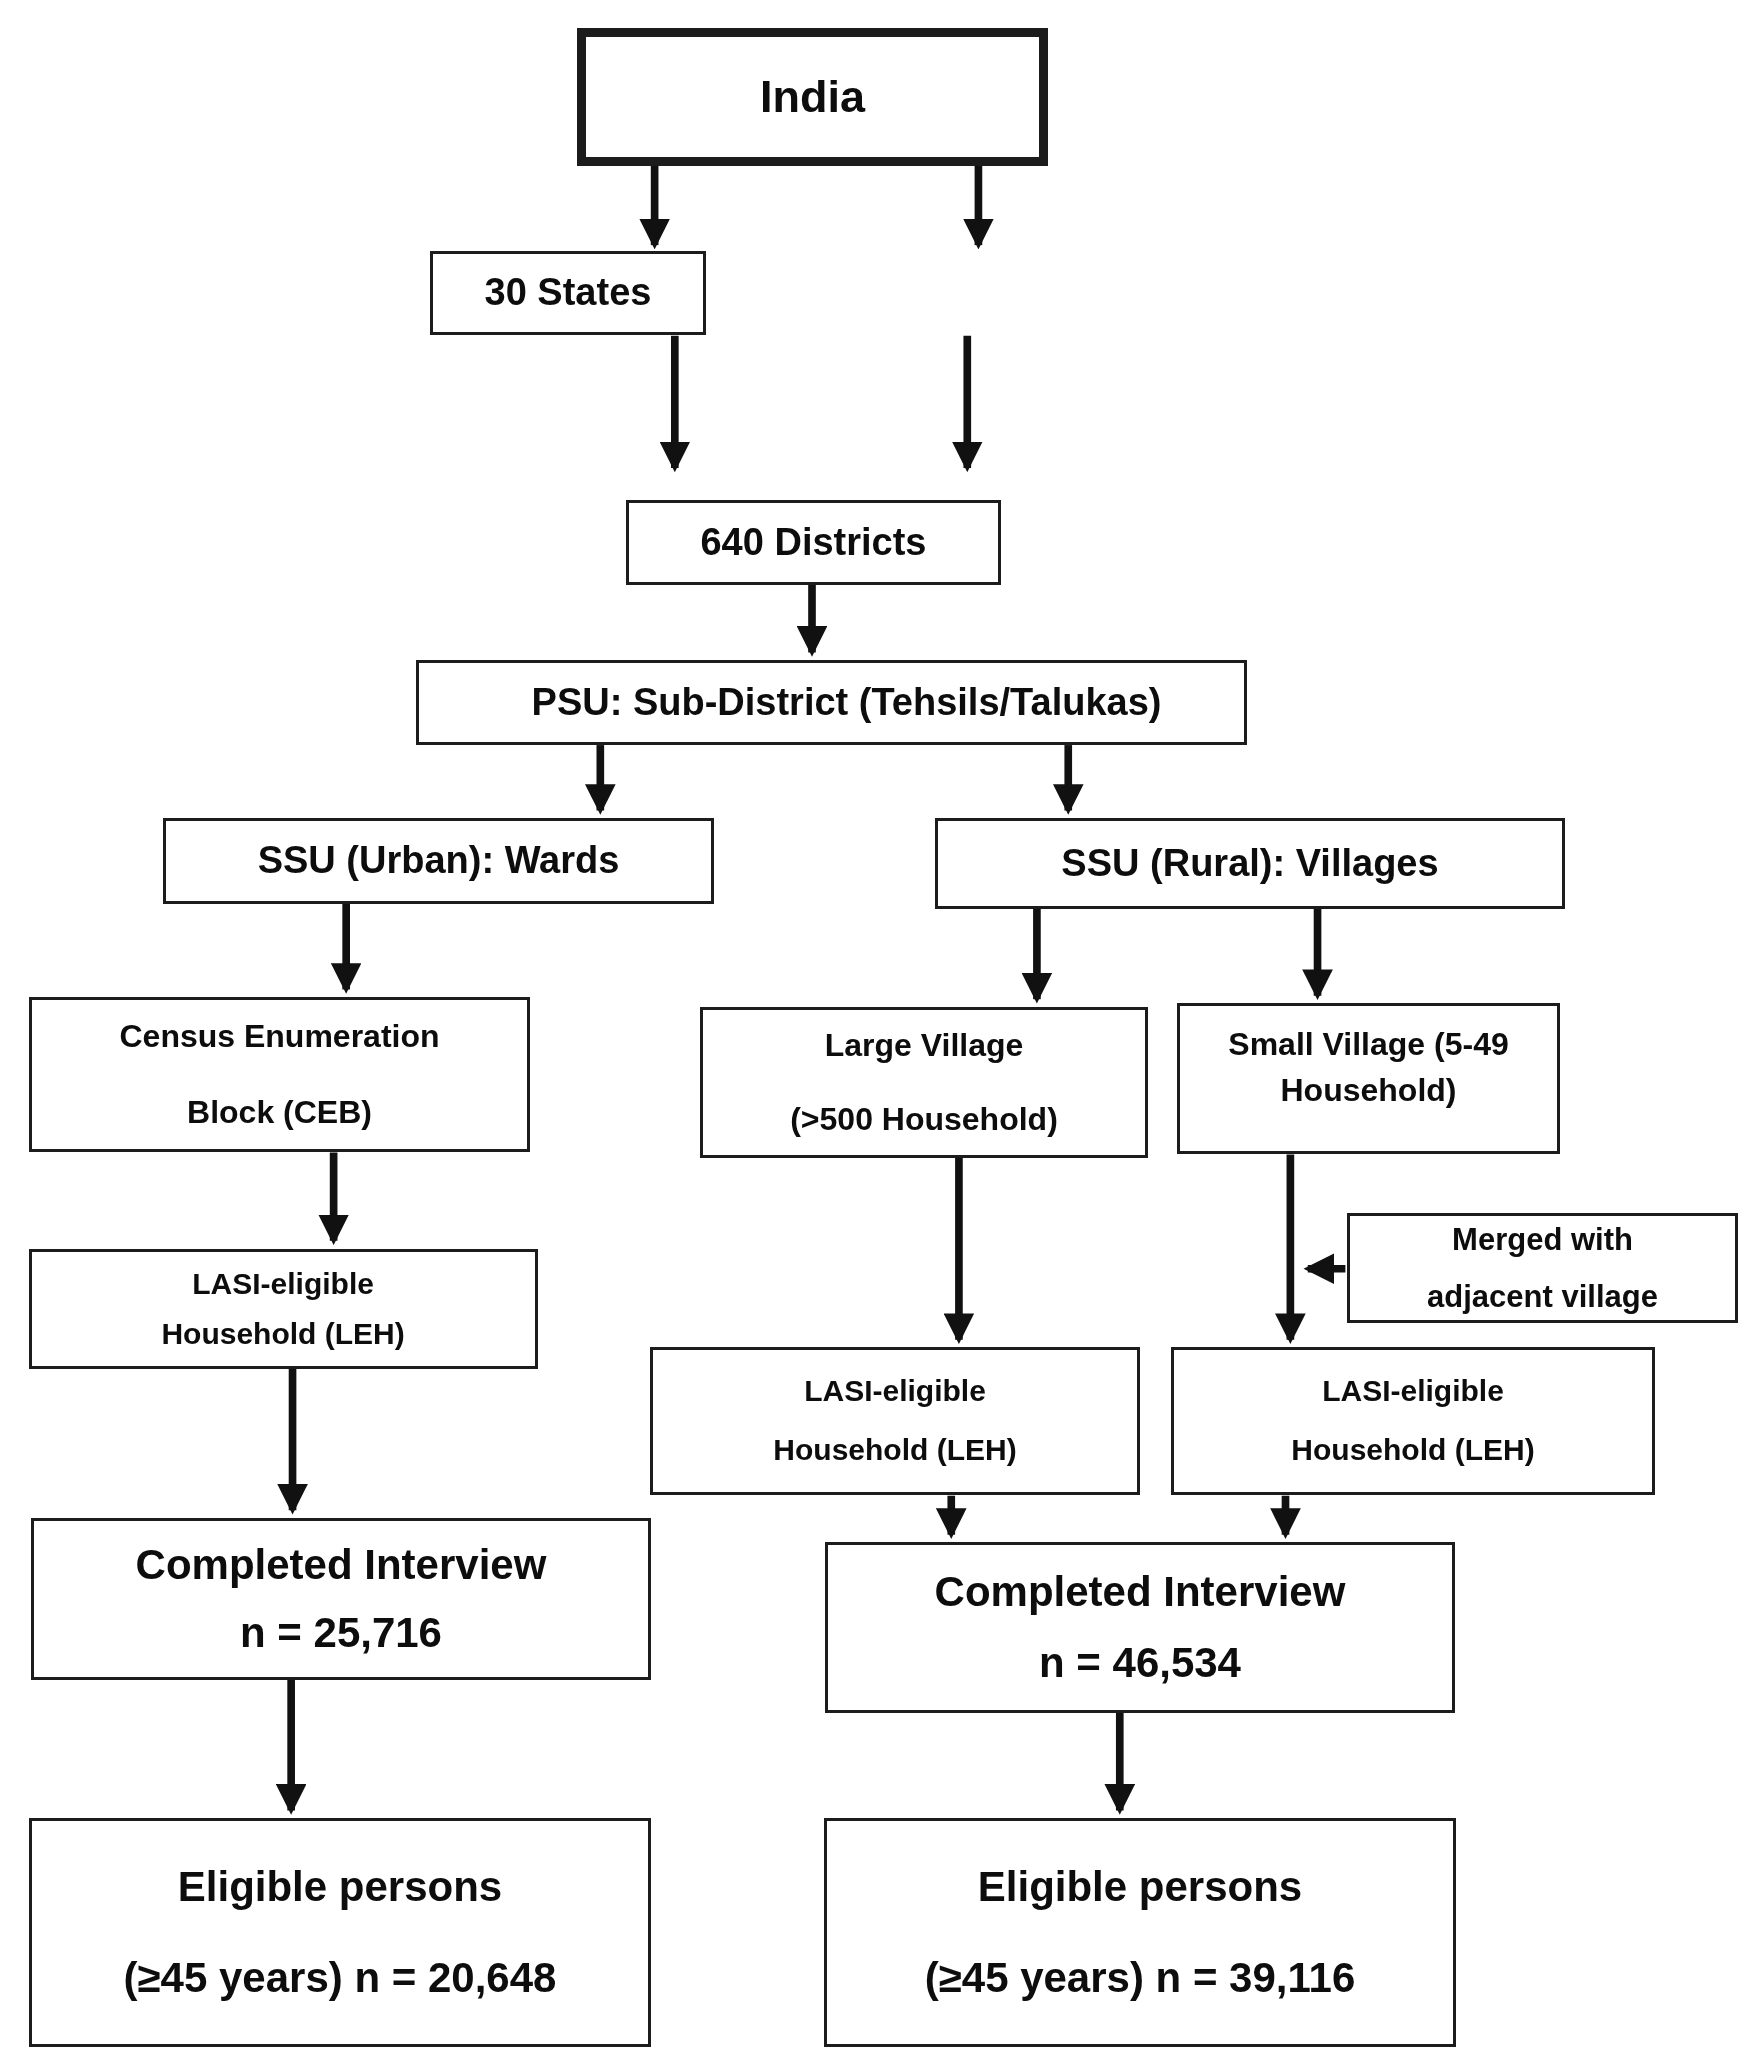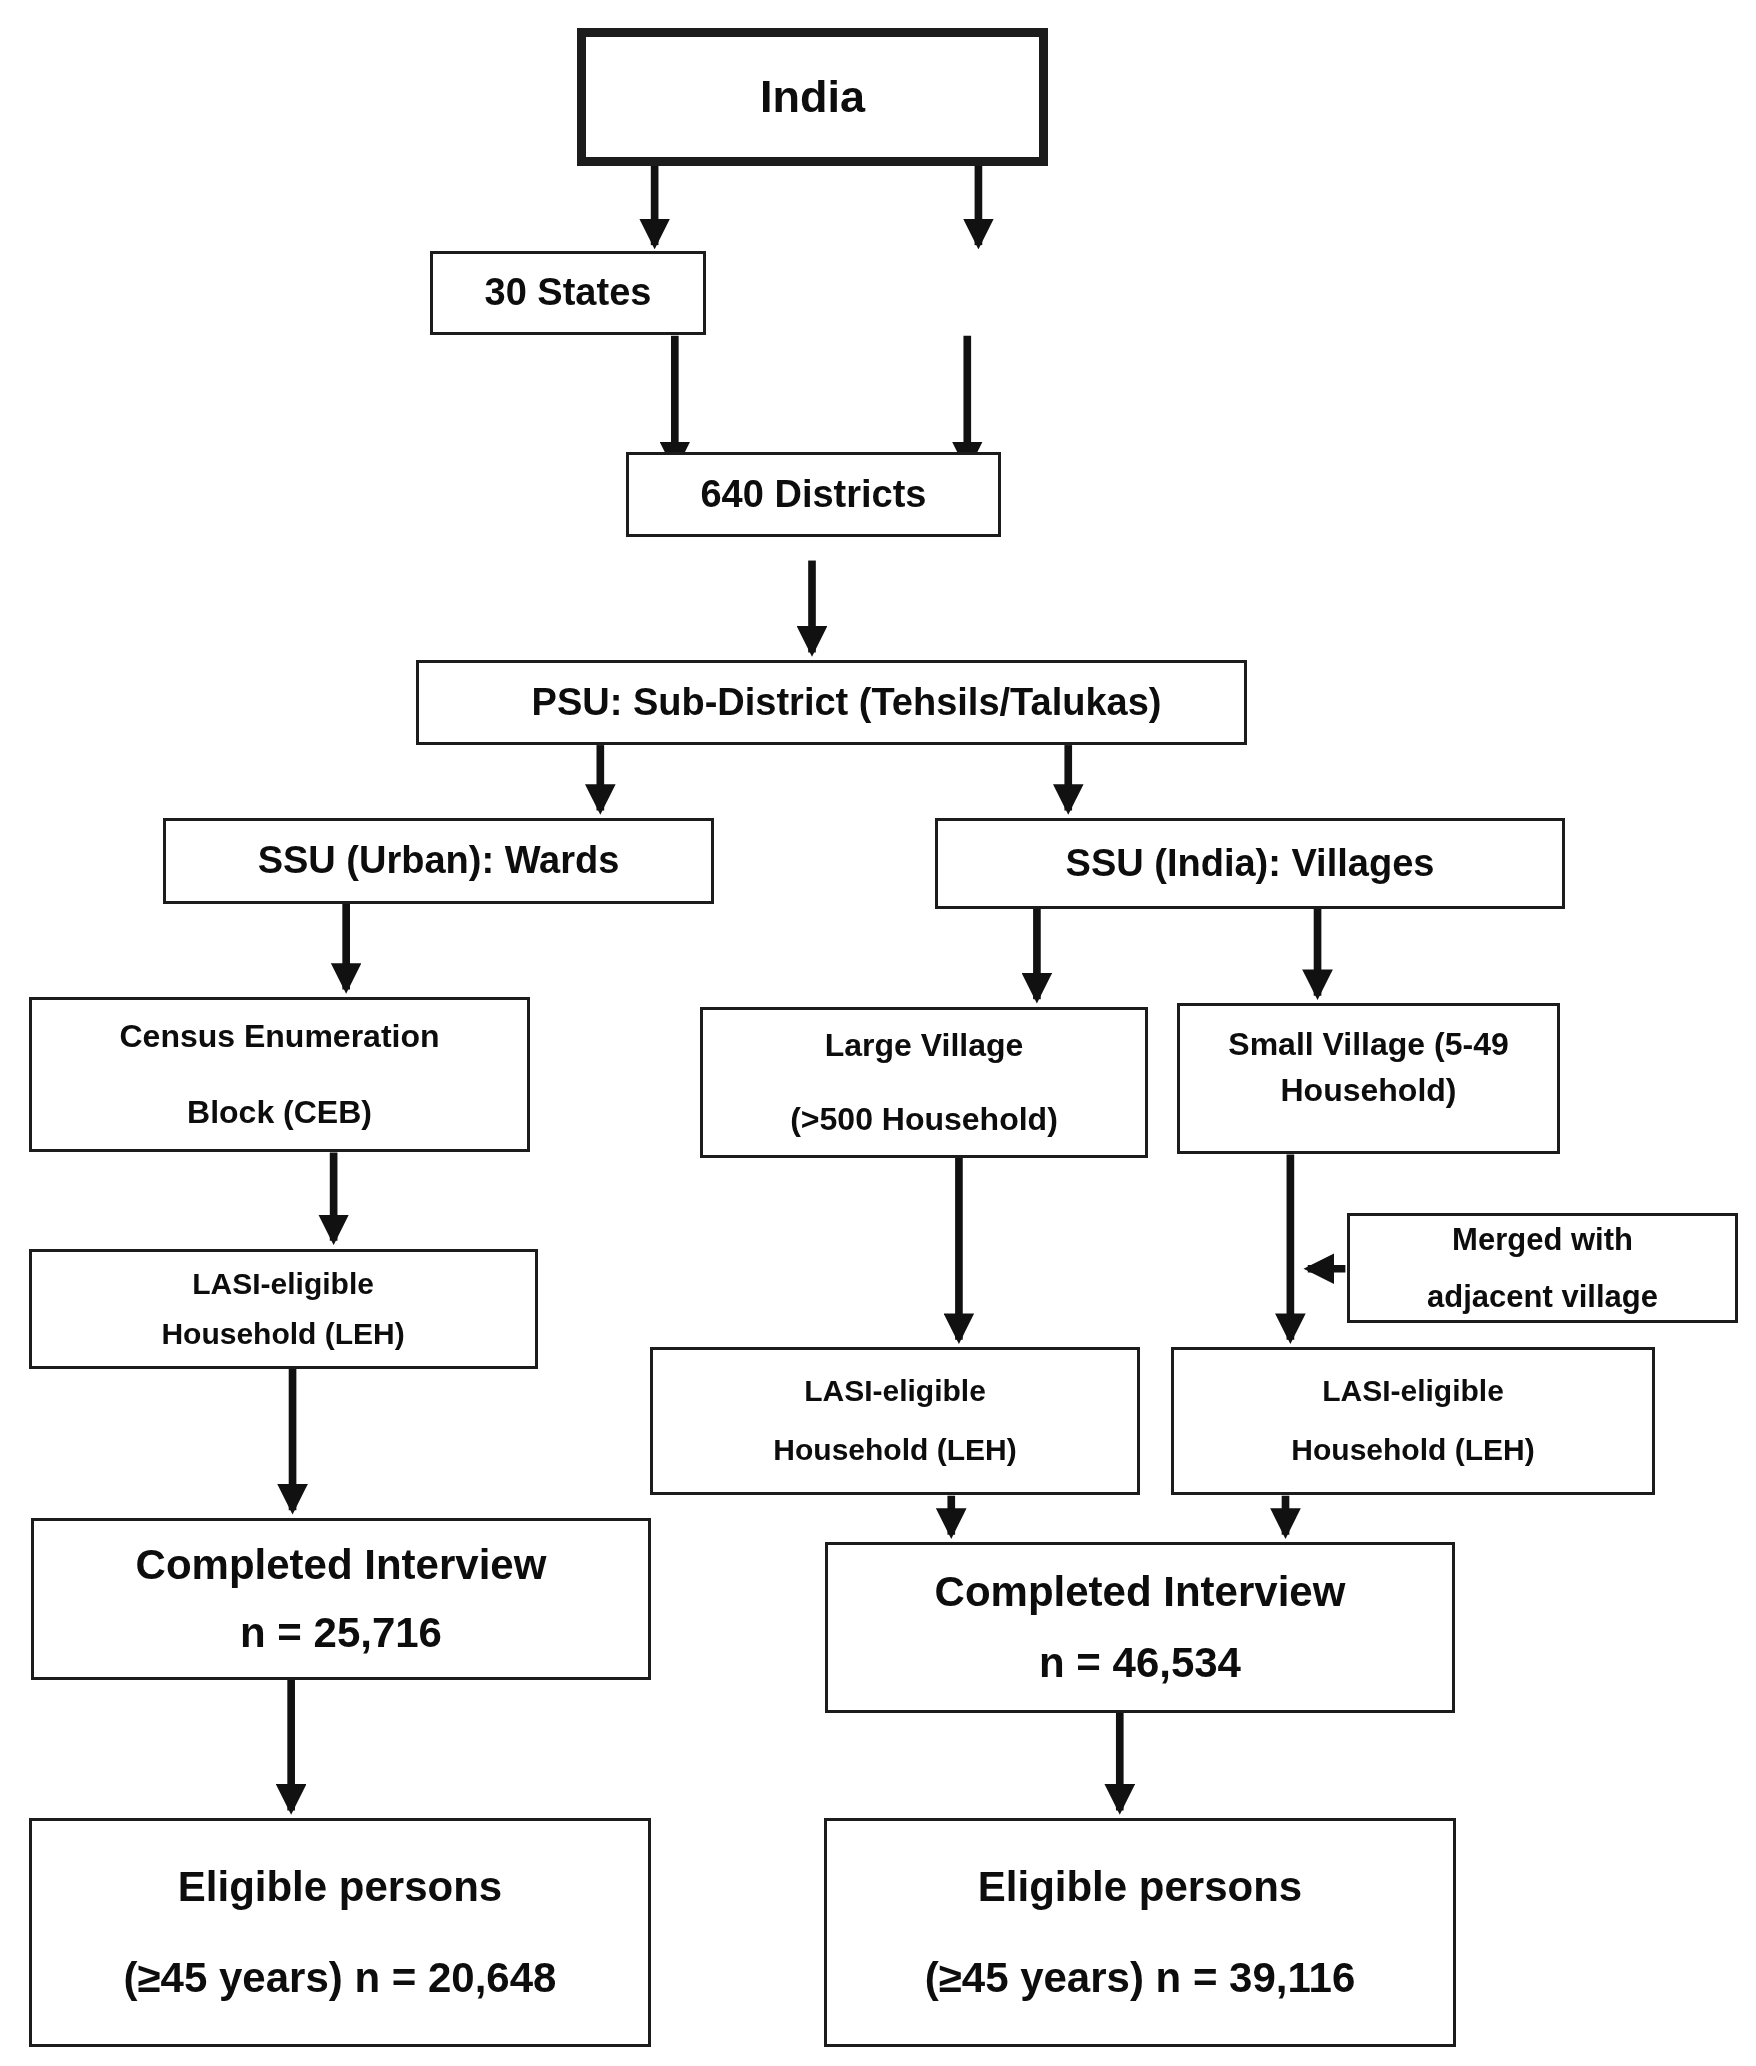--- a/index.html
+++ b/index.html
@@ -73,34 +73,34 @@
 
   <div class="node root fs-india" style="left:577px;top:28px;width:471px;height:138px;">
     <span>India</span>
   </div>
 
   <div class="node fs-row" style="left:430px;top:251px;width:276px;height:84px;">
     <span>30 States</span>
   </div>
 
 
-  <div class="node fs-row" style="left:626px;top:452px;width:375px;height:85px;">
+  <div class="node fs-row" style="left:626px;top:500px;width:375px;height:85px;">
     <span>640 Districts</span>
   </div>
 
   <div class="node fs-row" style="left:416px;top:660px;width:831px;height:85px;padding-left:30px;">
     <span>PSU: Sub-District (Tehsils/Talukas)</span>
   </div>
 
   <div class="node fs-row" style="left:163px;top:818px;width:551px;height:86px;">
     <span>SSU (Urban): Wards</span>
   </div>
 
   <div class="node fs-row" style="left:935px;top:818px;width:630px;height:91px;">
-    <span>SSU (India): Villages</span>
+    <span>SSU (Rural): Villages</span>
   </div>
 
   <div class="node fs-mid" style="left:29px;top:997px;width:501px;height:155px;">
     <span>Census Enumeration</span>
     <span>Block (CEB)</span>
   </div>
 
   <div class="node fs-mid" style="left:700px;top:1007px;width:448px;height:151px;">
     <span>Large Village</span>
     <span>(&gt;500 Household)</span>

